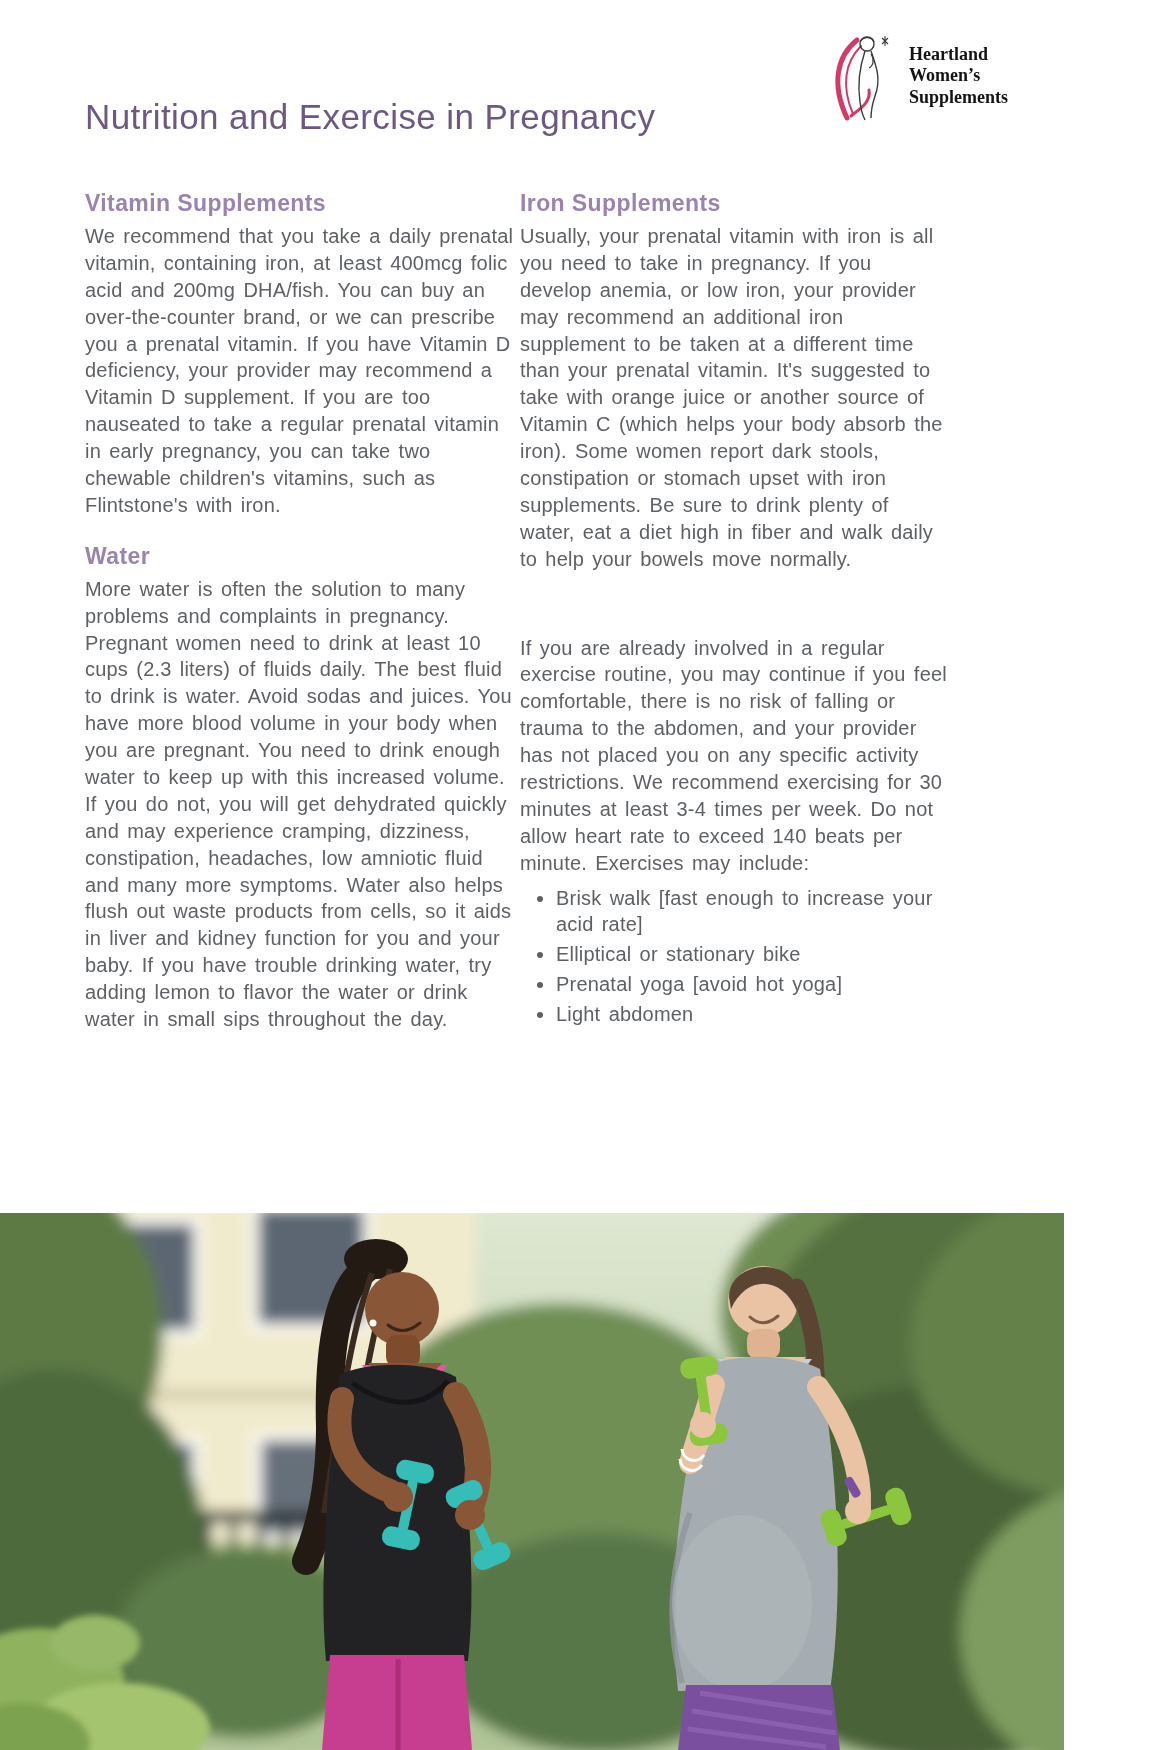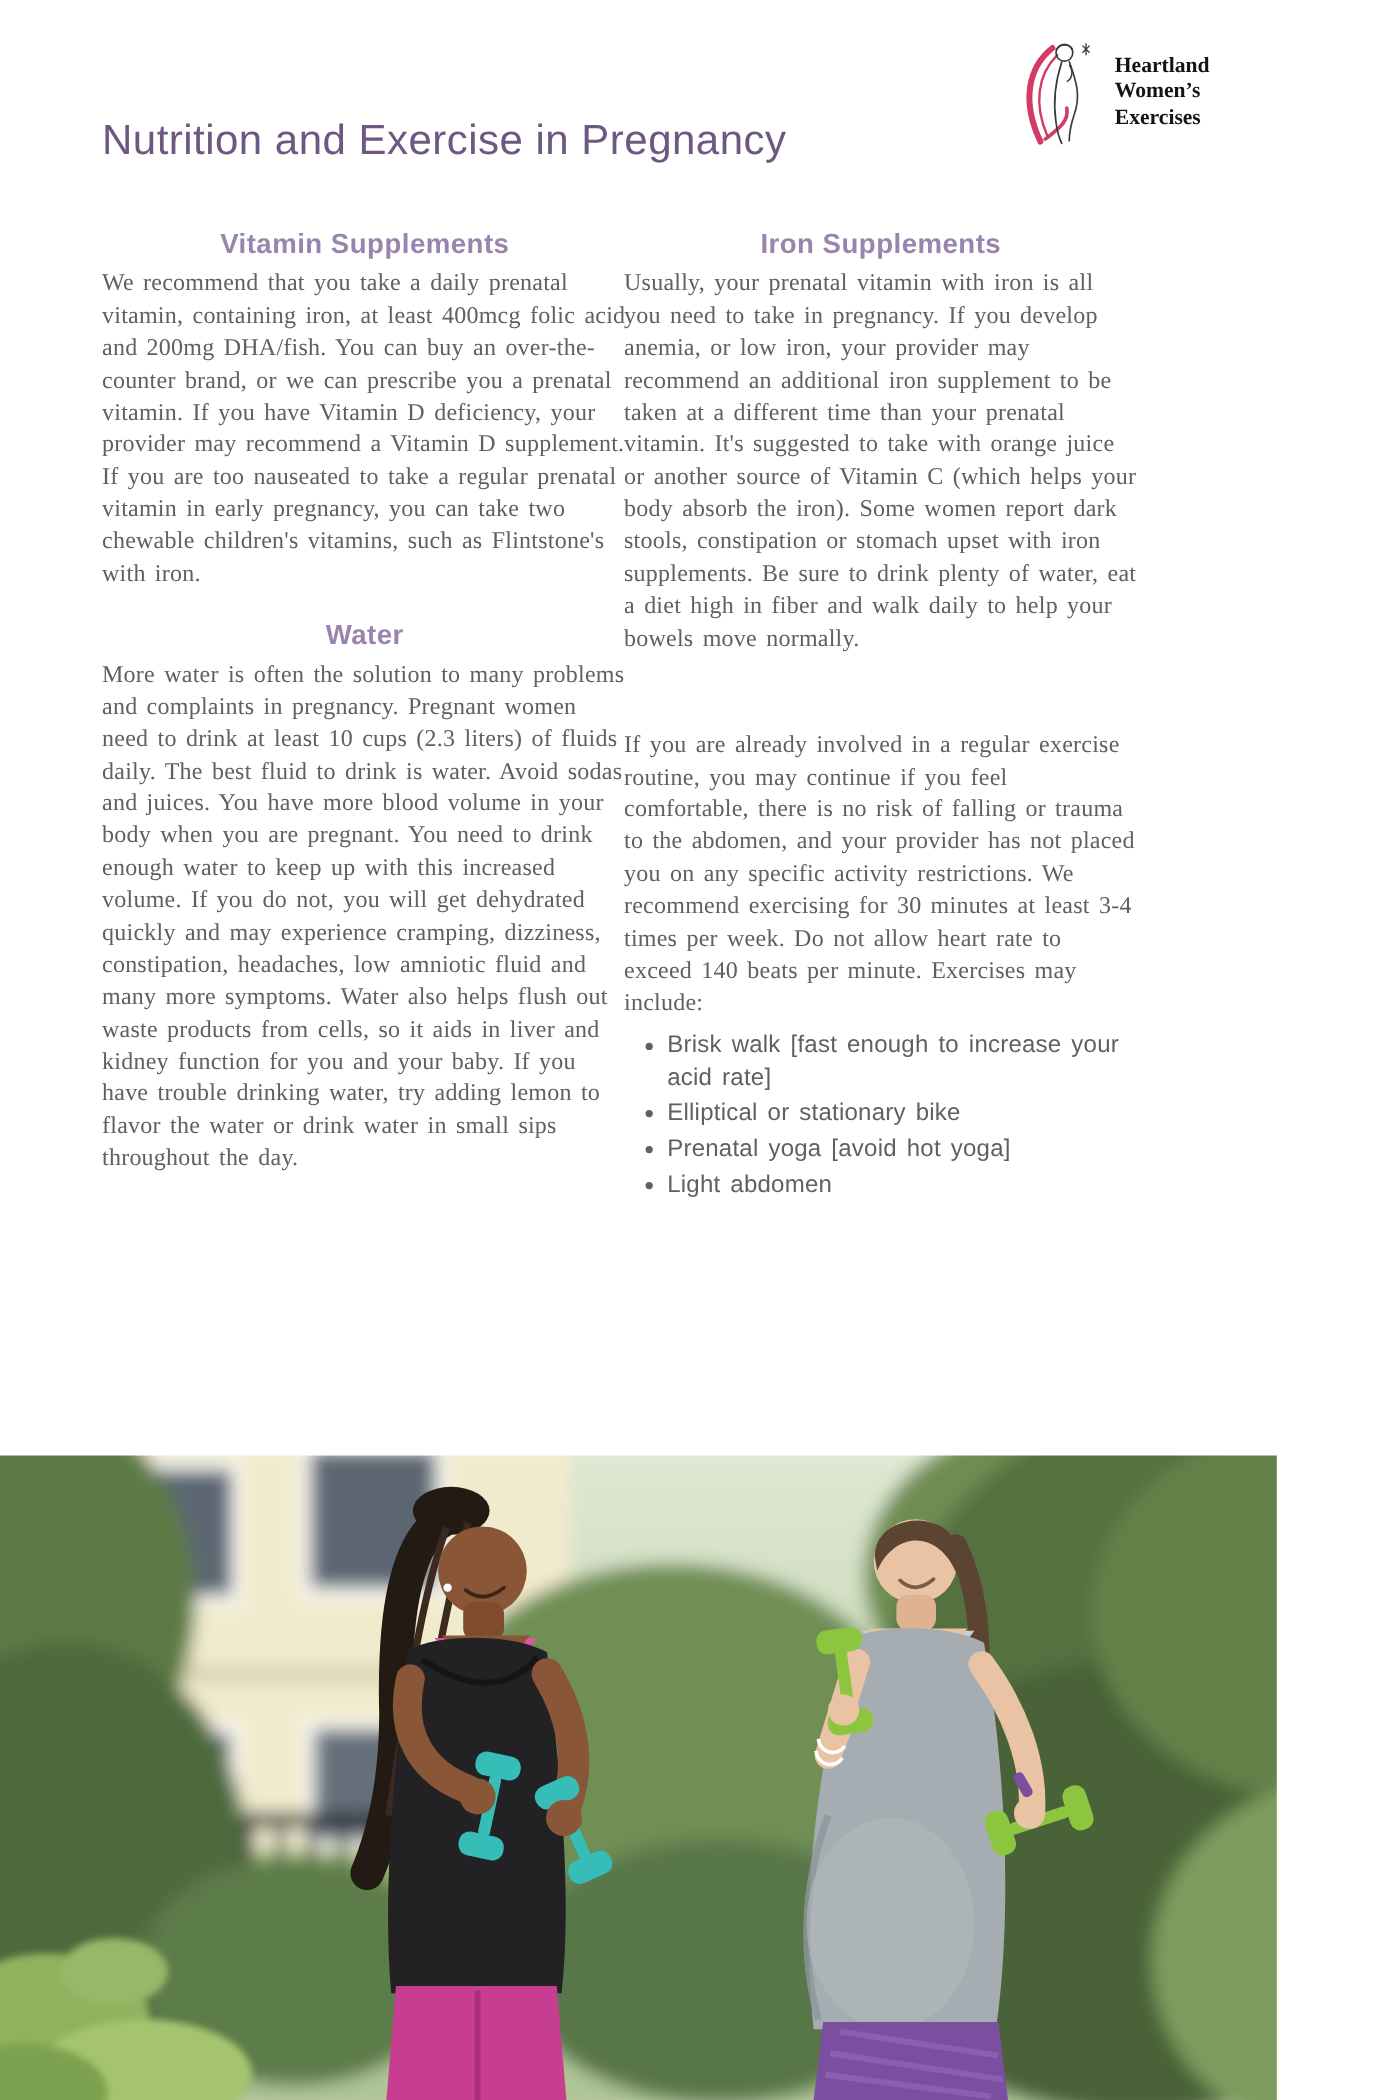--- a/index.html
+++ b/index.html
@@ -22,25 +22,24 @@
 
   
   .col { position:absolute; top:190px; }
   .col-left  { left:85px;  width:438px; }
   .col-right { left:520px; width:428px; }
   .section + .section { margin-top:24px; }
   .section.gap-lg { margin-top:62px; }
   .sec-heading {
     font-size:23px; font-weight:bold; color:#9a84ae; letter-spacing:.4px;
     margin:0 0 6px 0;
-    text-align:center;
   }
   .sec-body {
     font-size:20px; color:#5d6165; line-height:1.345; margin:0;
-    letter-spacing:.2px; word-spacing:2.5px;font-family:Liberation Serif, serif;
+    letter-spacing:.2px; word-spacing:2.5px;
   }
   .sec-bullets {
     margin:8px 0 0 0; padding-left:36px; font-size:20px; color:#5d6165;
     line-height:1.345; letter-spacing:.2px; word-spacing:2.5px;
   }
   .sec-bullets li { margin-bottom:3px; }
 
   
   .photo { position:absolute; left:0; top:1213px; width:1150px; height:537px; }
 </style>
@@ -59,21 +58,21 @@
       <circle cx="40" cy="14" r="7" fill="none" stroke="#3a3a3a" stroke-width="1.4"></circle>
       <path d="M33,12 C36,6 45,6 47,12" fill="none" stroke="#3a3a3a" stroke-width="1.4"></path>
       <path d="M38,21 C33,36 30,52 33,72 C34,80 36,86 38,90" fill="none" stroke="#3a3a3a" stroke-width="1.4"></path>
       <path d="M44,21 C50,38 54,50 48,66 C46,72 44,80 44,88" fill="none" stroke="#3a3a3a" stroke-width="1.4"></path>
       <path d="M44,24 C48,30 46,36 42,38" fill="none" stroke="#3a3a3a" stroke-width="1.2"></path>
       <path d="M55,8 l6,6 M61,8 l-6,6 M58,6 v10" stroke="#3a3a3a" stroke-width="1.1"></path>
     </svg>
     <div class="logo-text">
       <div>Heartland</div>
       <div>Women’s</div>
-      <div>Exercises</div>
+      <div>Supplements</div>
     </div>
   </div>
 
   <div class="title">Nutrition and Exercise in Pregnancy</div>
 
   <div class="col col-left">
     <div class="section">
       <h2 class="sec-heading">Vitamin Supplements</h2>
       <p class="sec-body">We recommend that you take a daily prenatal vitamin, containing iron, at least 400mcg folic acid and 200mg DHA/fish. You can buy an over-the-counter brand, or we can prescribe you a prenatal vitamin. If you have Vitamin D deficiency, your provider may recommend a Vitamin D supplement. If you are too nauseated to take a regular prenatal vitamin in early pregnancy, you can take two chewable children's vitamins, such as Flintstone's with iron.</p>
     </div>

